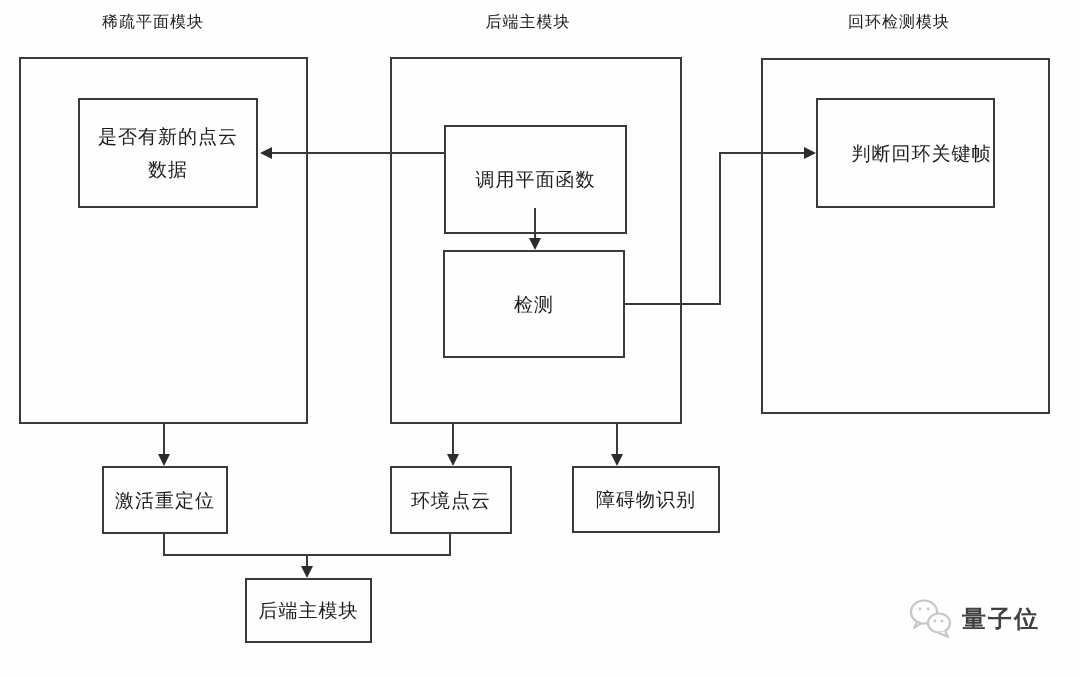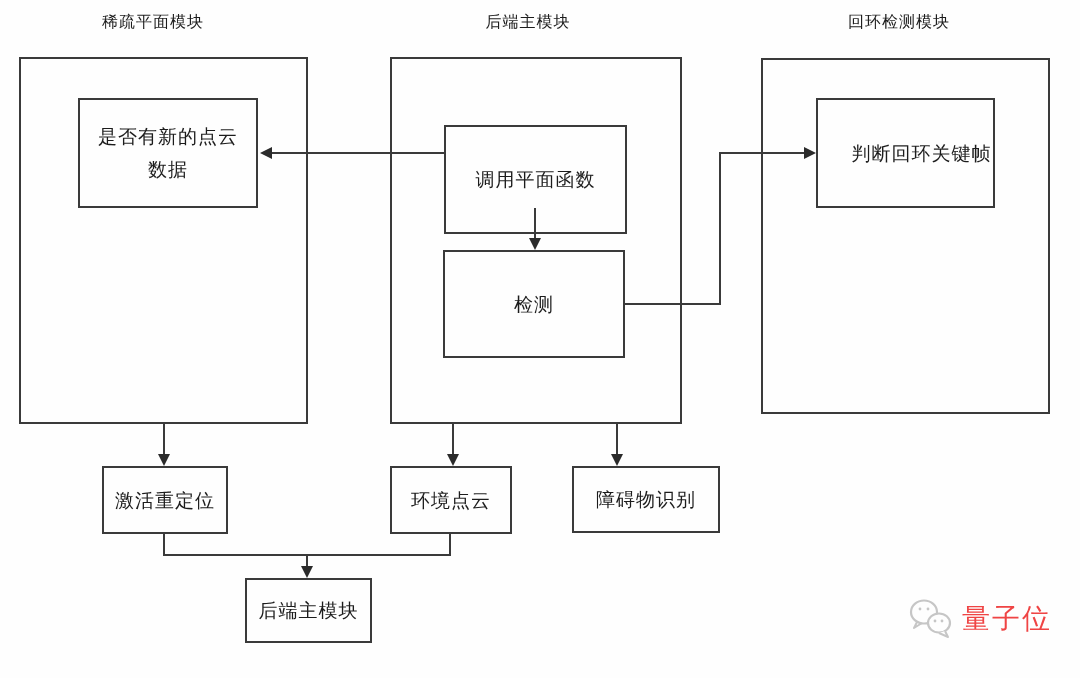--- a/index.html
+++ b/index.html
@@ -26,21 +26,21 @@
   .hline{height:2px;}
   .vline{width:2px;}
   .arr{position:absolute;width:0;height:0;}
   .arr-down{border-left:6px solid transparent;border-right:6px solid transparent;border-top:12px solid #2b2b2b;}
   .arr-left{border-top:6px solid transparent;border-bottom:6px solid transparent;border-right:12px solid #2b2b2b;}
   .arr-right{border-top:6px solid transparent;border-bottom:6px solid transparent;border-left:12px solid #2b2b2b;}
   .watermark{
     position:absolute;left:908px;top:598px;display:flex;align-items:center;
     gap:8px;color:#c6c6c6;
   }
-  .wm-text{font-size:28px;letter-spacing:2px;color:#ef4444;white-space:nowrap;}
+  .wm-text{font-size:24px;letter-spacing:2px;color:#404040;white-space:nowrap;font-weight:bold;}
 </style>
 </head>
 <body>
 
 <div class="canvas">
 
   <div class="module-title" style="left:53px;top:12px;width:200px;">稀疏平面模块</div>
   <div class="module-title" style="left:428px;top:12px;width:200px;">后端主模块</div>
   <div class="module-title" style="left:799px;top:12px;width:200px;">回环检测模块</div>
 

